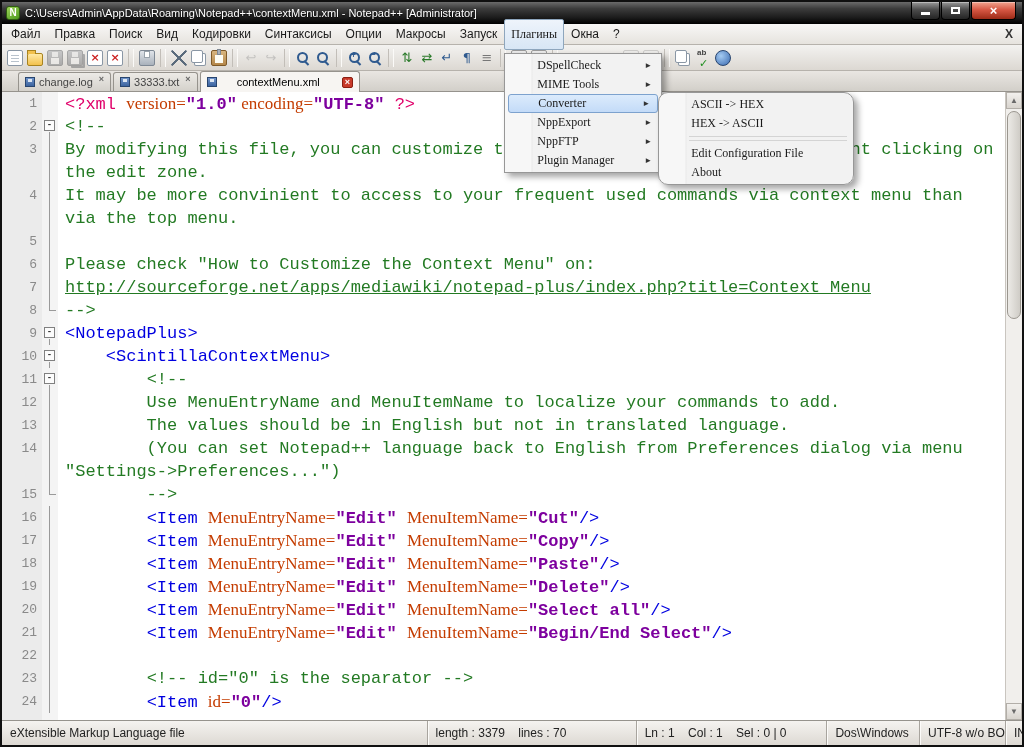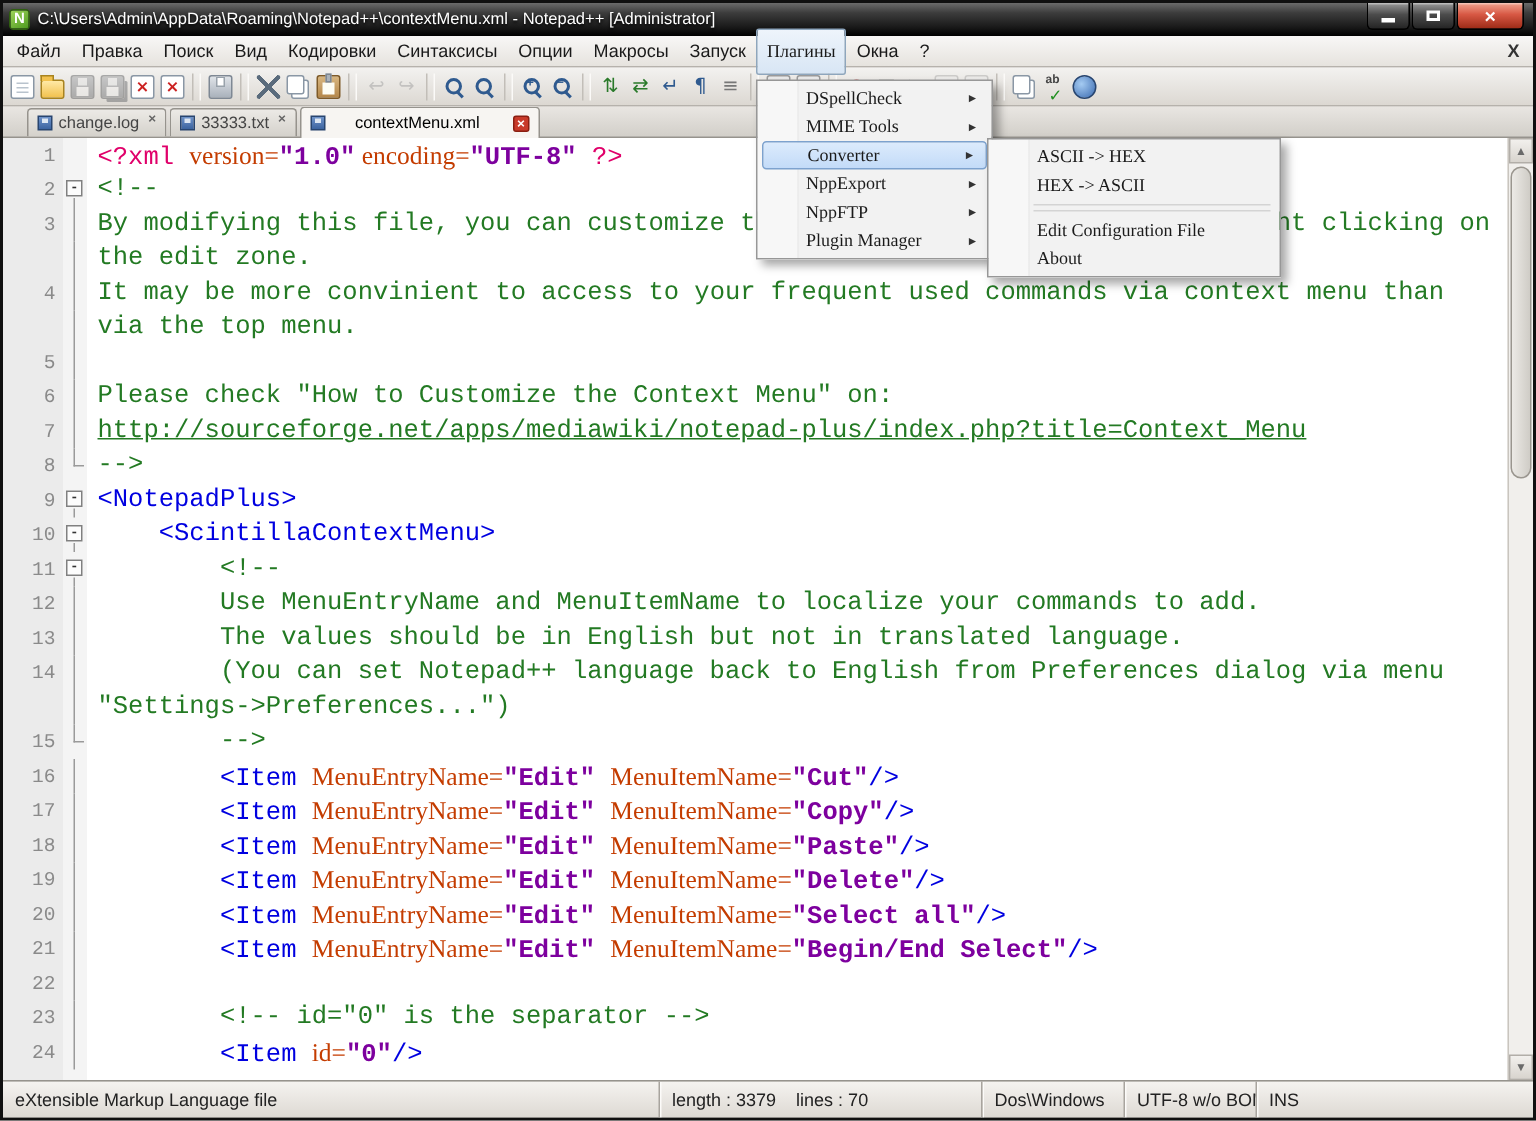--- a/index.html
+++ b/index.html
@@ -27,21 +27,21 @@
   .mitem.open{background:linear-gradient(#eef4fb,#d8e6f5);border:1px solid #8ea6bd;border-radius:2px;padding:7px 6px;font-family:Liberation Serif, serif;}
   .mclose{margin-left:auto;padding:0 9px;font:bold 12px "Liberation Sans",sans-serif;color:#333;}
   
   .dropdown{position:absolute;left:-1px;top:calc(100% + 4px);width:158px;z-index:60;
             background:linear-gradient(90deg,#f7f7f7 0,#f7f7f7 26px,#e9e9e9 27px,#f2f2f2 28px);
             border:1px solid #979797;box-shadow:4px 4px 6px rgba(0,0,0,.35);padding:2px;font-size:12px;color:#1a1a1a;}
   .ditem{height:19px;line-height:19px;padding-left:30px;position:relative;white-space:nowrap;}
   .darrow{position:absolute;right:7px;top:0;font-size:8px;color:#333;}
   .ditem.hl{background:linear-gradient(#dcebfc,#c3dbf8);border:1px solid #7da2ce;border-radius:3px;
             height:19px;line-height:17px;margin:0 1px;padding-left:29px;}
-  .submenu{left:149px;top:-3px;width:196px;}
+  .submenu{left:149px;top:-3px;width:196px;border-radius:10px;}
   .msep{border-top:1px solid #d4d4d4;margin:3px 4px 3px 28px;height:0;}
   
   .toolbar{height:26px;background:linear-gradient(#f3f2f0,#dcd8d2);border-bottom:1px solid #b6b2ac;
            display:flex;align-items:center;padding:0 5px;gap:4px;}
   .tsep{width:6px;height:18px;border-left:1px solid #c2beb8;border-right:1px solid #fbfaf8;margin:0 1px;}
   .ic{width:16px;height:16px;border-radius:2px;position:relative;flex:0 0 auto;
       display:flex;align-items:center;justify-content:center;font:13px/14px "DejaVu Sans",sans-serif;}
   .ic.dis{opacity:.4;filter:grayscale(90%);}
   .ic-doc,.ic-docx{background:#fff;border:1px solid #8a97a5;}
   .ic-doc::before{content:"";position:absolute;left:3px;top:4px;right:3px;height:1px;background:#b9c3cd;
@@ -386,18 +386,19 @@
     <div class="vscroll">
       <div class="varr up">▲</div>
       <div class="vthumb"></div>
       <div class="varr down">▼</div>
     </div>
   </div>
 
   <div class="statusbar">
     <div class="st st-doc">eXtensible Markup Language file</div>
     <div class="st st-len">length : 3379    lines : 70</div>
+    <div class="st st-cur">Ln : 1    Col : 1    Sel : 0 | 0</div>
     <div class="st st-eol">Dos\Windows</div>
     <div class="st st-enc">UTF-8 w/o BOM</div>
     <div class="st st-ins">INS</div>
   </div>
 
 </div>
 
 </body></html>

